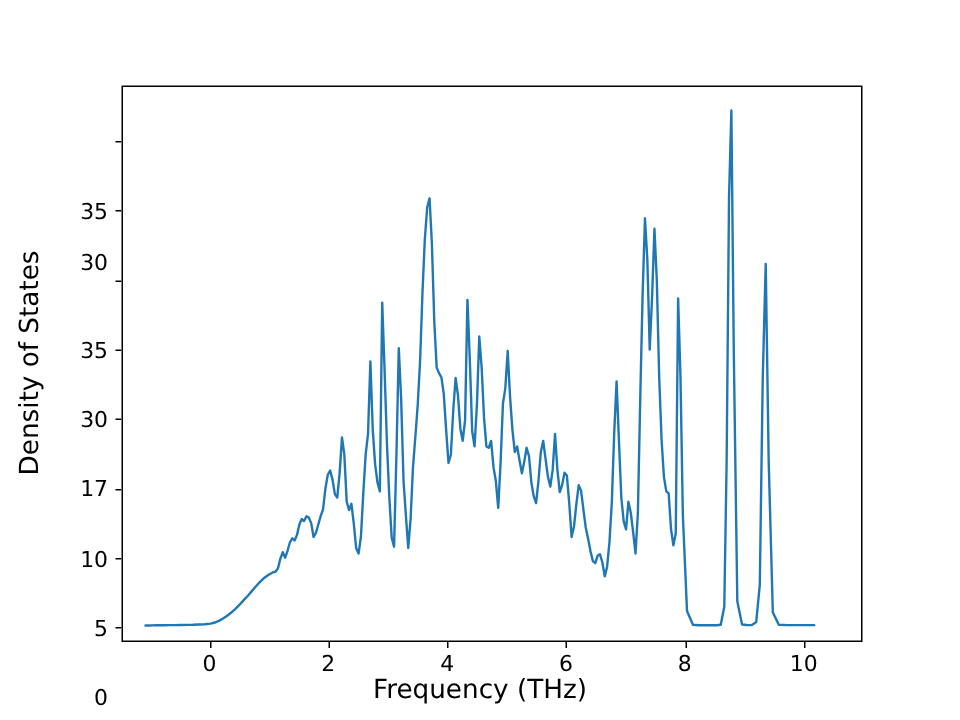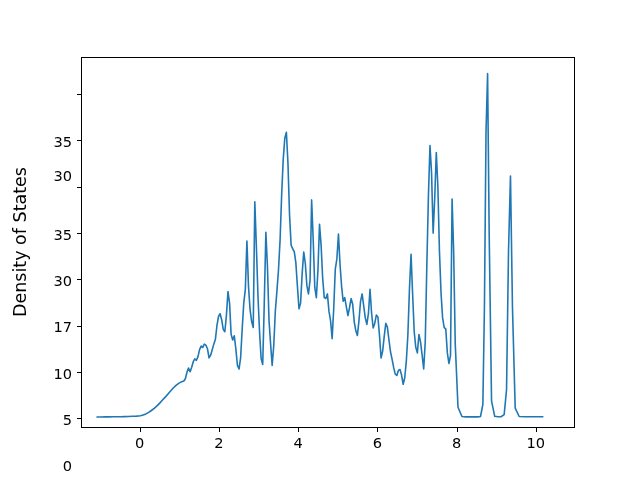--- a/index.html
+++ b/index.html
@@ -142,14 +142,15 @@
     </div>
   <div id="xtick-labels">
       <div class="tick-label xtick-label" style="left: 139.63px; top: 436px;">0</div>
       <div class="tick-label xtick-label" style="left: 218.86px; top: 436px;">2</div>
       <div class="tick-label xtick-label" style="left: 298.091px; top: 436px;">4</div>
       <div class="tick-label xtick-label" style="left: 377.321px; top: 436px;">6</div>
       <div class="tick-label xtick-label" style="left: 456.551px; top: 436px;">8</div>
       <div class="tick-label xtick-label" style="left: 535.781px; top: 436px;">10</div>
     </div>
 
+  <div id="xlabel">Frequency (THz)</div>
 
 </div>
 
 </body></html>

